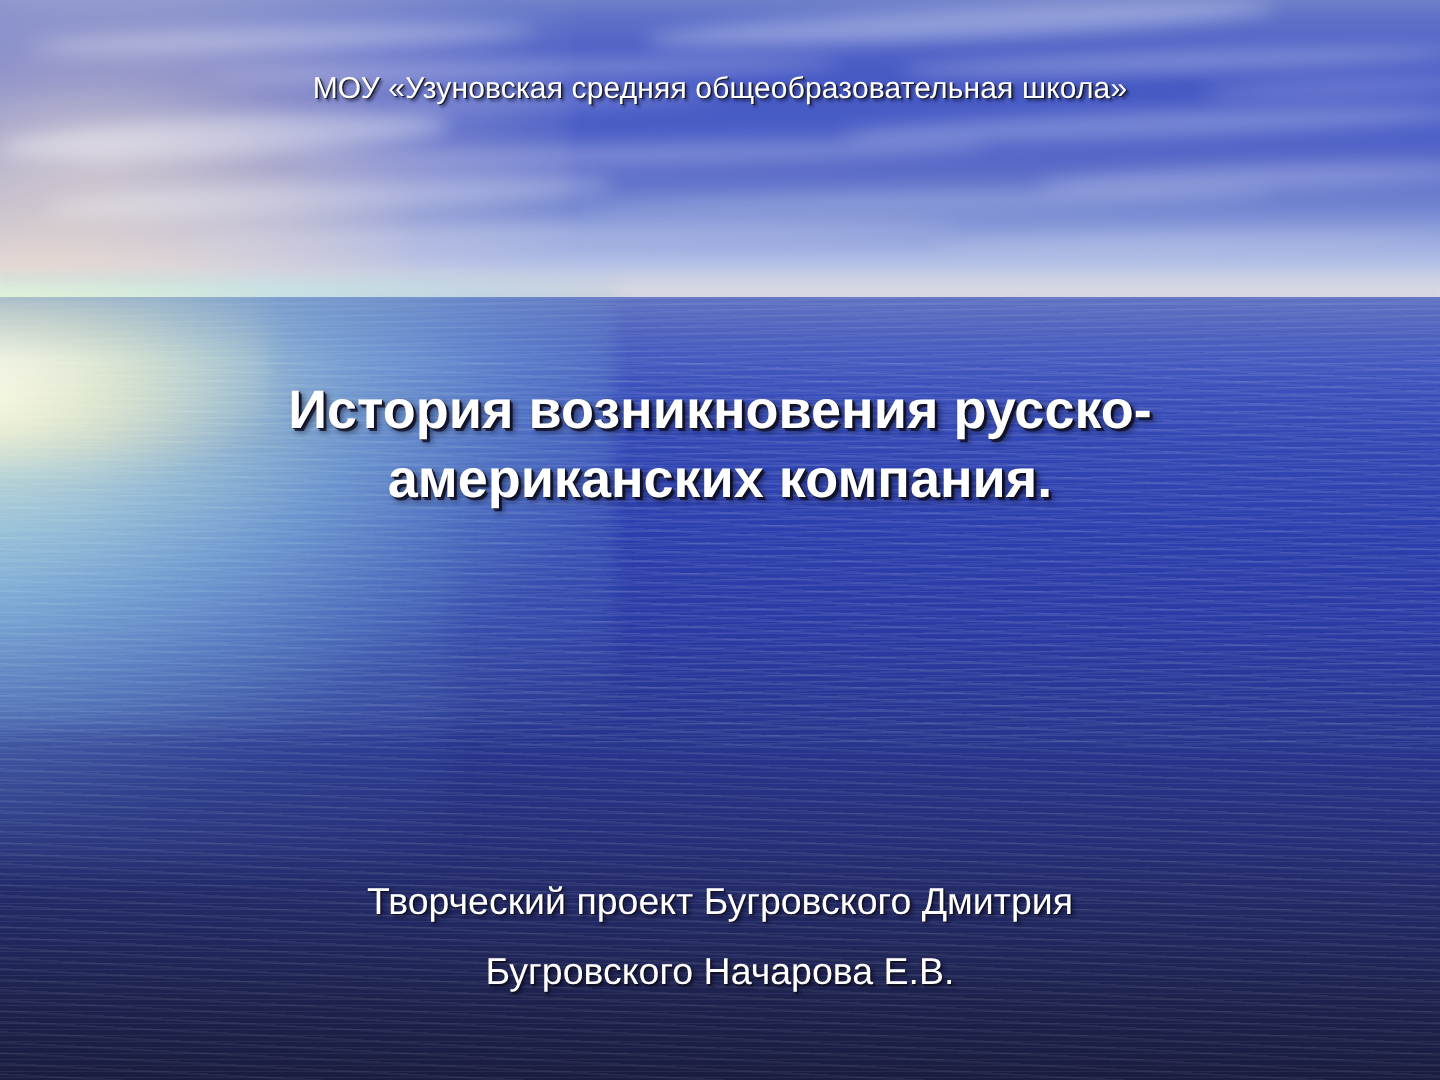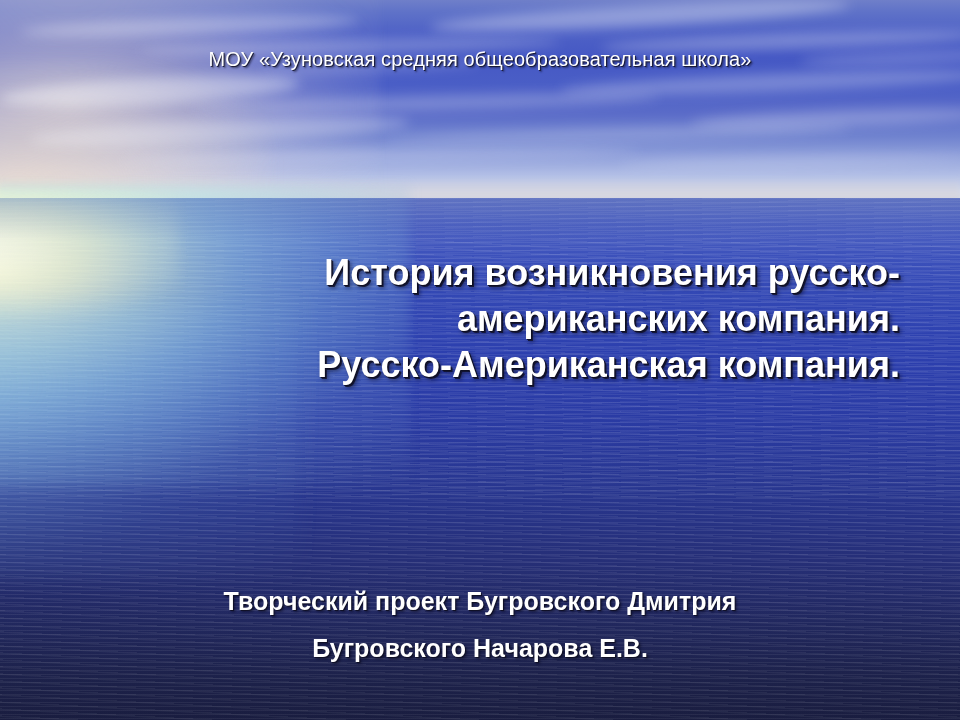--- a/index.html
+++ b/index.html
@@ -226,41 +226,41 @@
       1px 1px 0 rgba(20,20,40,0.85),
       2px 2px 2px rgba(10,10,30,0.55);
     white-space: nowrap;
   }
 
   .main-title {
     position: absolute;
     left: 60px;
     top: 250px;
     width: 840px;
-    text-align: right;
+    text-align: center;
     color: #ffffff;
     font-size: 36px;
     font-weight: 700;
     line-height: 46px;
     text-shadow:
       1px 1px 0 rgba(15,15,35,0.95),
       2px 2px 0 rgba(15,15,35,0.80),
       3px 3px 4px rgba(5,5,25,0.55);
   }
   .main-title .t-line { display: block; white-space: nowrap; }
 
   .credits {
     position: absolute;
     left: 60px;
     top: 578px;
     width: 840px;
     text-align: center;
     color: #ffffff;
     font-size: 25px;
-    font-weight: 700;
+    font-weight: 400;
     line-height: 47px;
     text-shadow:
       1px 1px 0 rgba(15,15,35,0.9),
       2px 2px 3px rgba(5,5,25,0.6);
   }
   .credits .c-line { display: block; white-space: nowrap; }
 </style>
 </head>
 <body>
 
@@ -296,21 +296,20 @@
   <div class="sun-path3"></div>
   <div class="ripples-fade"></div>
 
   <div class="text-layer">
 
     <div class="school-header">МОУ «Узуновская средняя общеобразовательная школа»</div>
 
     <div class="main-title">
       <span class="t-line">История  возникновения русско-</span>
       <span class="t-line">американских компания.</span>
-      <span class="t-line">Русско-Американская компания.</span>
     </div>
 
     <div class="credits">
       <span class="c-line">Творческий проект Бугровского Дмитрия</span>
       <span class="c-line">Бугровского Начарова Е.В.</span>
     </div>
 
   </div>
 </div>
 

